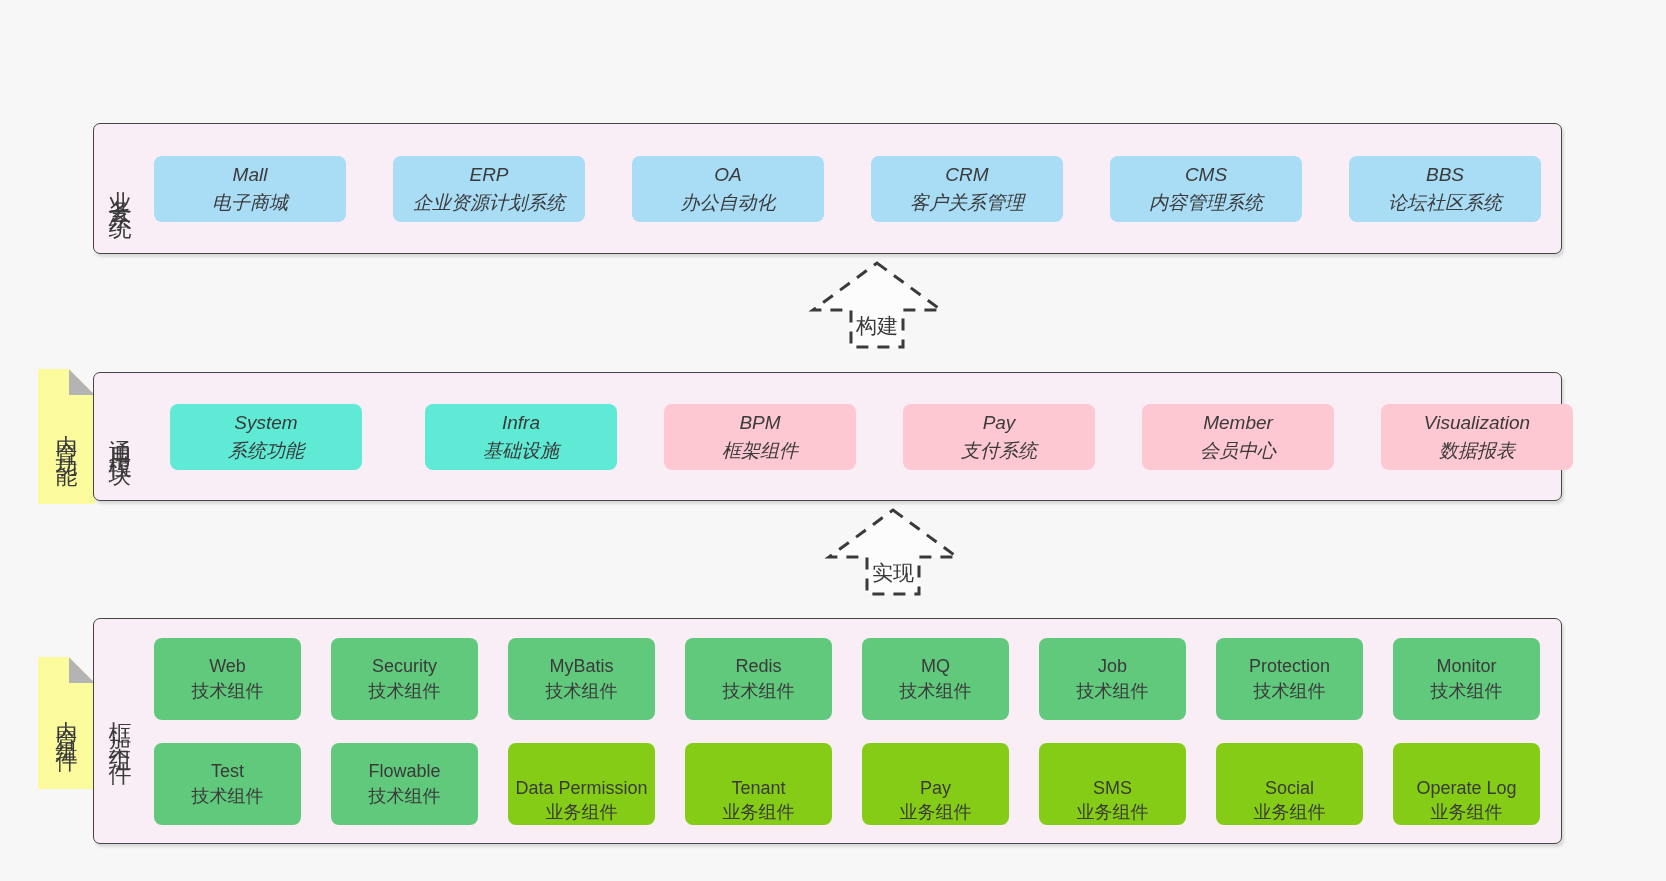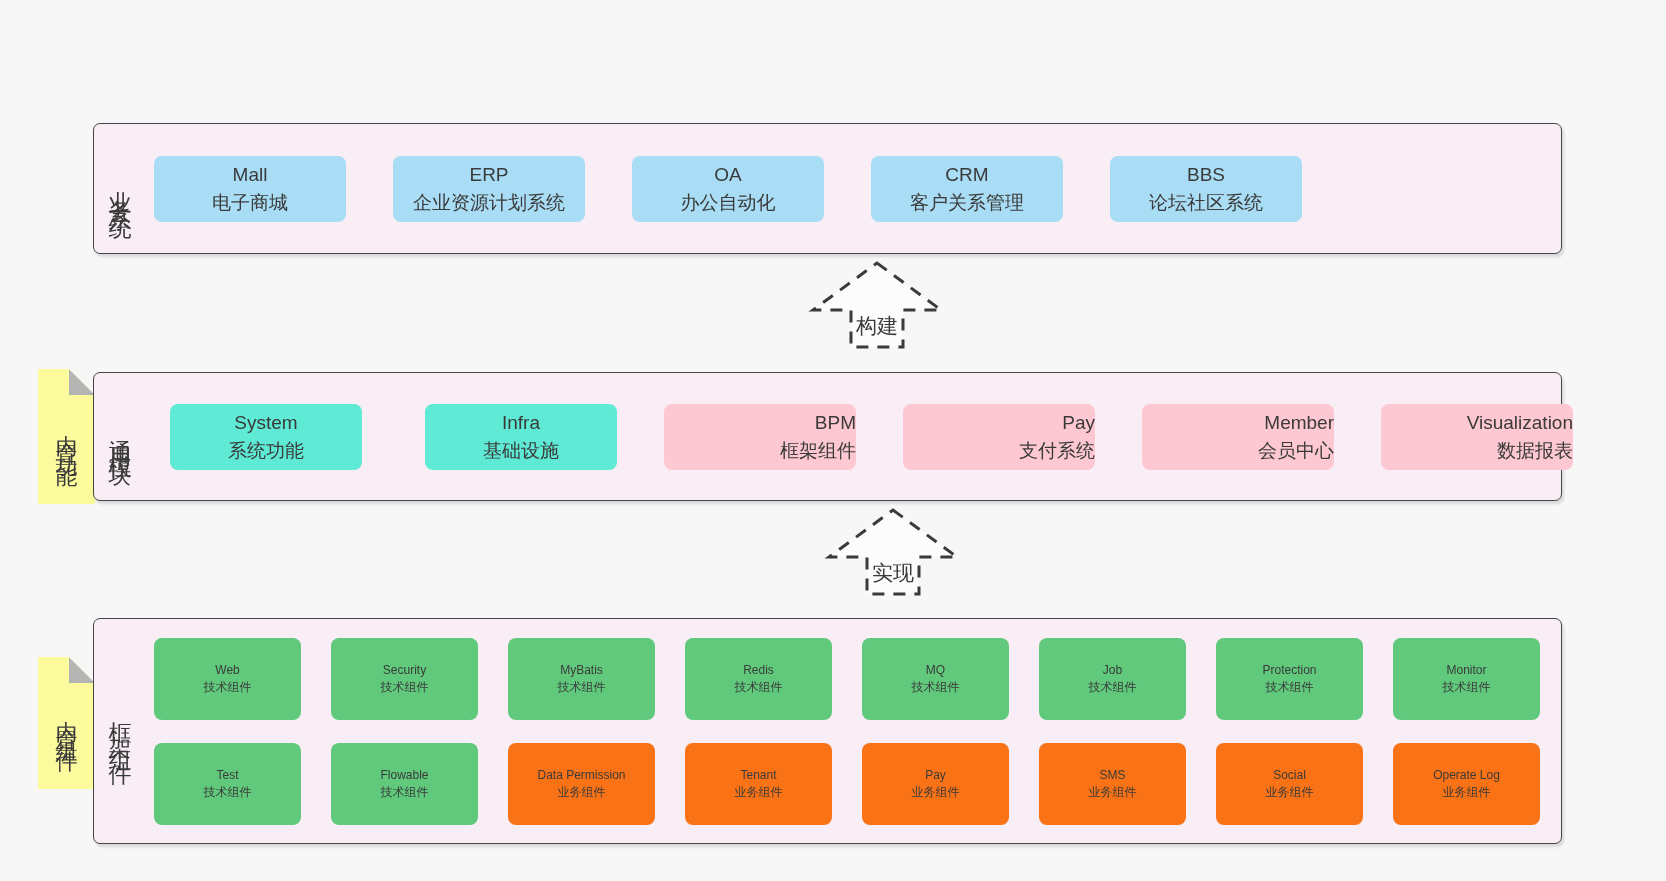--- a/index.html
+++ b/index.html
@@ -23,27 +23,27 @@
     font-size:23px;line-height:1;letter-spacing:8px;white-space:nowrap;
   }
   .panel-components .vtext{letter-spacing:14px;}
   .boxes{flex:1;display:flex;align-items:center;gap:47px;padding:0 18px 0 8px;}
   .rows{flex:1;display:flex;flex-direction:column;justify-content:center;gap:23px;padding:0 18px 0 8px;}
   .row{display:flex;gap:30px;}
   .box{
     border-radius:8px;display:flex;flex-direction:column;align-items:center;justify-content:center;
     text-align:center;font-size:19px;line-height:1.45;
   }
-  .w192{width:192px;height:66px;flex:0 0 192px;}
-  .w147{width:147px;height:82px;flex:0 0 147px;font-size:12px;line-height:1.35;}
+  .w192{width:192px;height:66px;flex:0 0 192px;font-style:italic;}
+  .w147{width:147px;height:82px;flex:0 0 147px;font-size:18px;line-height:1.35;}
   .blue{background:#a9dcf5;}
   .red{background:#5eead4;margin-left:16px;}
-  .pink{background:#fdc8d1;align-items:flex-end;}
+  .pink{background:#fdc8d1;}
   .green{background:#60c97c;}
-  .lightgreen{background:#f97316;}
+  .lightgreen{background:#84cc16;justify-content:flex-end;}
   .sticky{
     position:absolute;left:38px;width:57px;background:#fbfb9e;z-index:1;
     clip-path:polygon(0 0, calc(100% - 26px) 0, 100% 26px, 100% 100%, 0 100%);
     display:flex;align-items:center;justify-content:center;
   }
   .sticky-modules{top:369px;height:135px;}
   .sticky-components{top:657px;height:132px;}
   .sticky .fold{
     position:absolute;top:0;right:0;width:26px;height:26px;background:#b4b4b4;
     clip-path:polygon(0 0, 100% 100%, 0 100%);
@@ -76,20 +76,24 @@
     </div>
     <div class="box w192 blue">
       <div>OA</div>
       <div>办公自动化</div>
     </div>
     <div class="box w192 blue">
       <div>CRM</div>
       <div>客户关系管理</div>
     </div>
     <div class="box w192 blue">
+      <div>CMS</div>
+      <div>内容管理系统</div>
+    </div>
+    <div class="box w192 blue">
       <div>BBS</div>
       <div>论坛社区系统</div>
     </div>
   </div>
 </div>
 
 <svg class="arrow-svg" style="left:797px;top:253px;" width="160" height="100" viewBox="0 0 160 100">
   <polygon points="80,10 144,57 106,57 106,94 54,94 54,57 16,57"></polygon>
   <text x="80" y="72">构建</text>
 </svg>

